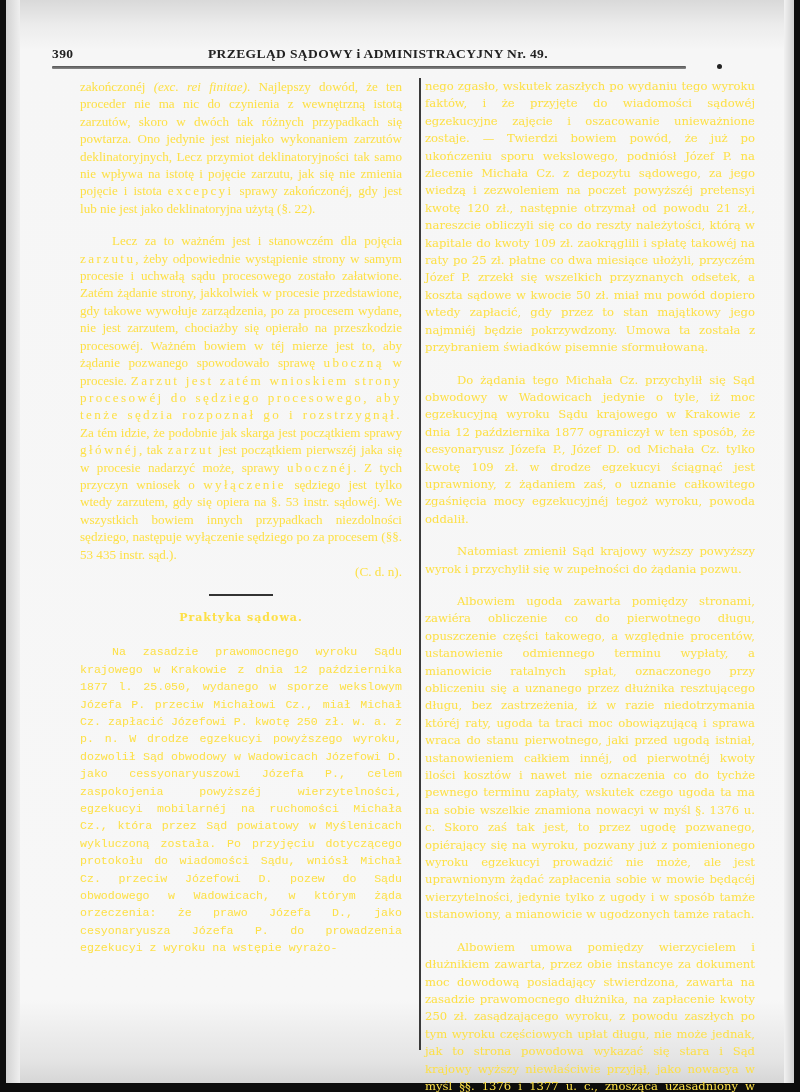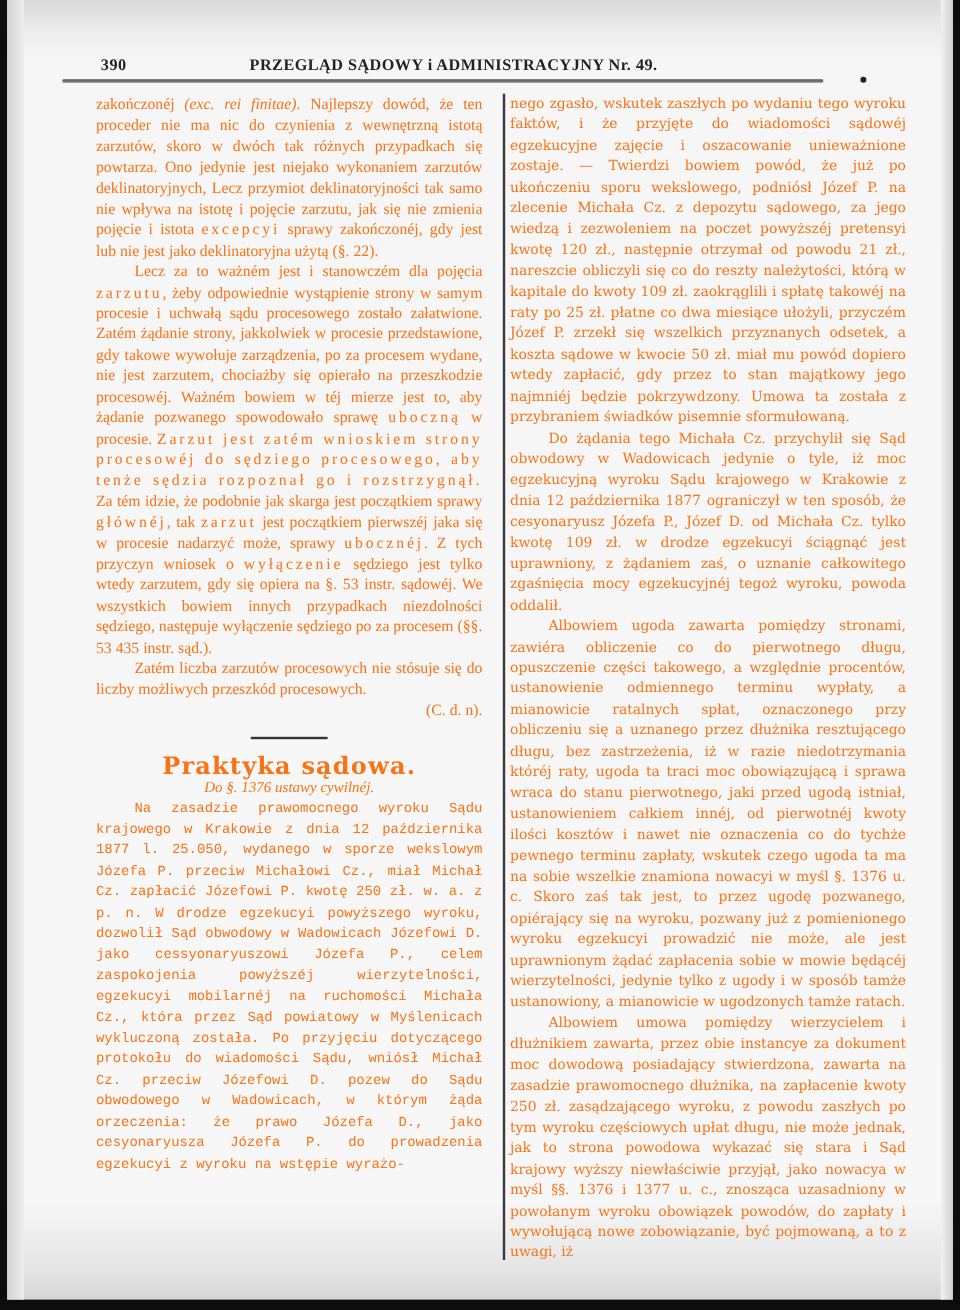--- a/index.html
+++ b/index.html
@@ -17,47 +17,47 @@
     position:absolute; left:6px; top:0; width:788px; height:1083px;
     background: linear-gradient(180deg,#d9d9d9 0px,#ececec 25px,#f6f6f6 50px,#f7f7f7 1000px,#e4e4e4 1060px,#d6d6d6 1083px);
   }
   .edge-left { position:absolute; left:0; top:0; width:14px; height:1083px; background:linear-gradient(90deg,#d2d2d2,#efefef); }
   .edge-right { position:absolute; right:0; top:0; width:10px; height:1083px; background:linear-gradient(270deg,#cfcfcf,#f2f2f2); }
   .header {
     position:absolute; left:52px; top:46px; width:632px; height:18px;
     font-family:"Liberation Serif", serif; font-weight:bold; font-size:13.5px;
     letter-spacing:0.4px; color:#222;
   }
-  .header .pageno { position:absolute; left:0; top:0;margin-left:32px; }
+  .header .pageno { position:absolute; left:0; top:0; }
   .header .title { position:absolute; left:0; right:0; top:0; text-align:center; padding-left:20px; }
   .rule {
     position:absolute; left:52px; top:66px; width:634px; height:3px;
     background:linear-gradient(180deg,#555 0,#888 100%);
     border-radius:1px;
   }
   .rule-dot { position:absolute; left:717px; top:64px; width:5px; height:5px; background:#222; border-radius:50%; }
   .colrule {
     position:absolute; left:419px; top:78px; width:2px; height:972px; background:#3a3a3a;
   }
   .col {
     position:absolute; top:78px;
     font-size:13.1px; line-height:17.4px;
-    text-align:justify; color:#f97316;
+    text-align:justify; color:#fde047;
   }
   .col-left { left:80px; width:322px; }
   .col-right { left:425px; width:330px; }
   .col p { margin:0; }
-  .col p.ind { text-indent:32px; }
+  .col p.ind { text-indent:32px;margin-top:15px; }
   .spaced { letter-spacing:2.4px; }
   .it { font-style:italic; }
   .cdn { text-align:right; margin:0; }
   .short-rule { width:64px; height:2px; background:#333; margin:14px auto 12px auto; }
   .sec-title {
     text-align:center; font-family:"DejaVu Serif", serif; font-weight:bold;
-    font-size:20px; letter-spacing:1px; margin:4px 0 0 0; line-height:20px;
+    font-size:11px; letter-spacing:1px; margin:4px 0 0 0; line-height:20px;
   }
   .sec-sub { text-align:center; font-style:italic; font-size:12.5px; margin:0 0 2px 0; }
   .right-body { font-family:"DejaVu Serif", serif; font-size:11.6px; line-height:17.4px; }
   .left-lower { font-family:Liberation Mono, monospace; font-size:11.6px; line-height:17.4px; }
 </style>
 </head>
 <body>
 
 <div class="scan"></div>
 <div class="page">
@@ -69,26 +69,25 @@
   <span class="pageno">390</span>
   <span class="title">PRZEGLĄD SĄDOWY i ADMINISTRACYJNY Nr. 49.</span>
 </div>
 <div class="rule"></div>
 <div class="rule-dot"></div>
 <div class="colrule"></div>
 
 <div class="col col-left">
   <p><span>zakończonéj </span><span class="it">(exc. rei finitae)</span><span>. Najlepszy dowód, że ten proceder nie ma nic do czynienia z wewnętrzną istotą zarzutów, skoro w dwóch tak różnych przypadkach się powtarza. Ono jedynie jest niejako wykonaniem zarzutów deklinatoryjnych, Lecz przymiot deklinatoryjności tak samo nie wpływa na istotę i pojęcie zarzutu, jak się nie zmienia pojęcie i istota </span><span class="spaced">excepcyi</span><span> sprawy zakończonéj, gdy jest lub nie jest jako deklinatoryjna użytą (§. 22).</span></p>
   <p class="ind"><span>Lecz za to ważném jest i stanowczém dla pojęcia </span><span class="spaced">zarzutu</span><span>, żeby odpowiednie wystąpienie strony w samym procesie i uchwałą sądu procesowego zostało załatwione. Zatém żądanie strony, jakkolwiek w procesie przedstawione, gdy takowe wywołuje zarządzenia, po za procesem wydane, nie jest zarzutem, chociażby się opierało na przeszkodzie procesowéj. Ważném bowiem w téj mierze jest to, aby żądanie pozwanego spowodowało sprawę </span><span class="spaced">uboczną</span><span> w procesie. </span><span class="spaced">Zarzut jest zatém wnioskiem strony procesowéj do sędziego procesowego, aby tenże sędzia rozpoznał go i rozstrzygnął.</span><span> Za tém idzie, że podobnie jak skarga jest początkiem sprawy </span><span class="spaced">głównéj</span><span>, tak </span><span class="spaced">zarzut</span><span> jest początkiem pierwszéj jaka się w procesie nadarzyć może, sprawy </span><span class="spaced">ubocznéj</span><span>. Z tych przyczyn wniosek o </span><span class="spaced">wyłączenie</span><span> sędziego jest tylko wtedy zarzutem, gdy się opiera na §. 53 instr. sądowéj. We wszystkich bowiem innych przypadkach niezdolności sędziego, następuje wyłączenie sędziego po za procesem (§§. 53 435 instr. sąd.).</span></p>
-  <p class="ind">Zatém liczba zarzutów procesowych nie stósuje się do liczby możliwych przeszkód procesowych.</p>
   <p class="cdn">(C. d. n).</p>
   <div class="short-rule"></div>
   <p class="sec-title">Praktyka sądowa.</p>
-  <p class="sec-sub">Do §. 1376 ustawy cywilnéj.</p>
   <p class="ind left-lower">Na zasadzie prawomocnego wyroku Sądu krajowego w Krakowie z dnia 12 października 1877 l. 25.050, wydanego w sporze wekslowym Józefa P. przeciw Michałowi Cz., miał Michał Cz. zapłacić Józefowi P. kwotę 250 zł. w. a. z p. n. W drodze egzekucyi powyższego wyroku, dozwolił Sąd obwodowy w Wadowicach Józefowi D. jako cessyonaryuszowi Józefa P., celem zaspokojenia powyższéj wierzytelności, egzekucyi mobilarnéj na ruchomości Michała Cz., która przez Sąd powiatowy w Myślenicach wykluczoną została. Po przyjęciu dotyczącego protokołu do wiadomości Sądu, wniósł Michał Cz. przeciw Józefowi D. pozew do Sądu obwodowego w Wadowicach, w którym żąda orzeczenia: że prawo Józefa D., jako cesyonaryusza Józefa P. do prowadzenia egzekucyi z wyroku na wstępie wyrażo-</p>
 </div>
 
 <div class="col col-right right-body">
   <p>nego zgasło, wskutek zaszłych po wydaniu tego wyroku faktów, i że przyjęte do wiadomości sądowéj egzekucyjne zajęcie i oszacowanie unieważnione zostaje. — Twierdzi bowiem powód, że już po ukończeniu sporu wekslowego, podniósł Józef P. na zlecenie Michała Cz. z depozytu sądowego, za jego wiedzą i zezwoleniem na poczet powyższéj pretensyi kwotę 120 zł., następnie otrzymał od powodu 21 zł., nareszcie obliczyli się co do reszty należytości, którą w kapitale do kwoty 109 zł. zaokrąglili i spłatę takowéj na raty po 25 zł. płatne co dwa miesiące ułożyli, przyczém Józef P. zrzekł się wszelkich przyznanych odsetek, a koszta sądowe w kwocie 50 zł. miał mu powód dopiero wtedy zapłacić, gdy przez to stan majątkowy jego najmniéj będzie pokrzywdzony. Umowa ta została z przybraniem świadków pisemnie sformułowaną.</p>
   <p class="ind">Do żądania tego Michała Cz. przychylił się Sąd obwodowy w Wadowicach jedynie o tyle, iż moc egzekucyjną wyroku Sądu krajowego w Krakowie z dnia 12 października 1877 ograniczył w ten sposób, że cesyonaryusz Józefa P., Józef D. od Michała Cz. tylko kwotę 109 zł. w drodze egzekucyi ściągnąć jest uprawniony, z żądaniem zaś, o uznanie całkowitego zgaśnięcia mocy egzekucyjnéj tegoż wyroku, powoda oddalił.</p>
+  <p class="ind">Natomiast zmienił Sąd krajowy wyższy powyższy wyrok i przychylił się w zupełności do żądania pozwu.</p>
   <p class="ind">Albowiem ugoda zawarta pomiędzy stronami, zawiéra obliczenie co do pierwotnego długu, opuszczenie części takowego, a względnie procentów, ustanowienie odmiennego terminu wypłaty, a mianowicie ratalnych spłat, oznaczonego przy obliczeniu się a uznanego przez dłużnika resztującego długu, bez zastrzeżenia, iż w razie niedotrzymania któréj raty, ugoda ta traci moc obowiązującą i sprawa wraca do stanu pierwotnego, jaki przed ugodą istniał, ustanowieniem całkiem innéj, od pierwotnéj kwoty ilości kosztów i nawet nie oznaczenia co do tychże pewnego terminu zapłaty, wskutek czego ugoda ta ma na sobie wszelkie znamiona nowacyi w myśl §. 1376 u. c. Skoro zaś tak jest, to przez ugodę pozwanego, opiérający się na wyroku, pozwany już z pomienionego wyroku egzekucyi prowadzić nie może, ale jest uprawnionym żądać zapłacenia sobie w mowie będącéj wierzytelności, jedynie tylko z ugody i w sposób tamże ustanowiony, a mianowicie w ugodzonych tamże ratach.</p>
   <p class="ind">Albowiem umowa pomiędzy wierzycielem i dłużnikiem zawarta, przez obie instancye za dokument moc dowodową posiadający stwierdzona, zawarta na zasadzie prawomocnego dłużnika, na zapłacenie kwoty 250 zł. zasądzającego wyroku, z powodu zaszłych po tym wyroku częściowych upłat długu, nie może jednak, jak to strona powodowa wykazać się stara i Sąd krajowy wyższy niewłaściwie przyjął, jako nowacya w myśl §§. 1376 i 1377 u. c., znosząca uzasadniony w powołanym wyroku obowiązek powodów, do zapłaty i wywołującą nowe zobowiązanie, być pojmowaną, a to z uwagi, iż</p>
 </div>
 
 </body></html>

